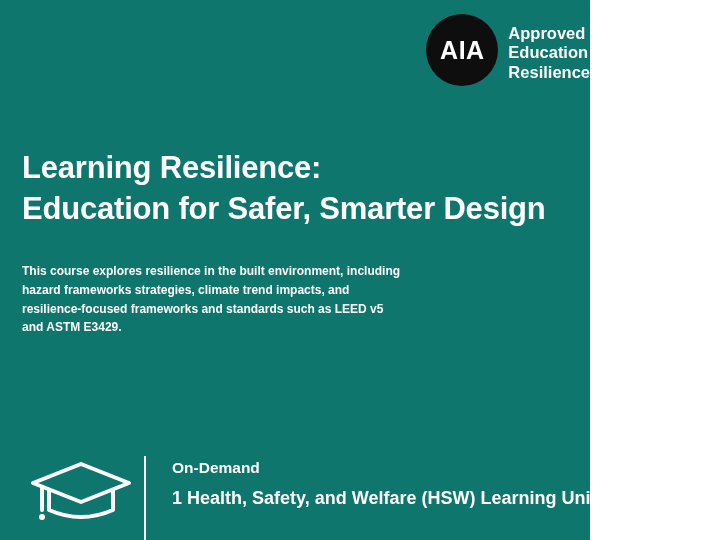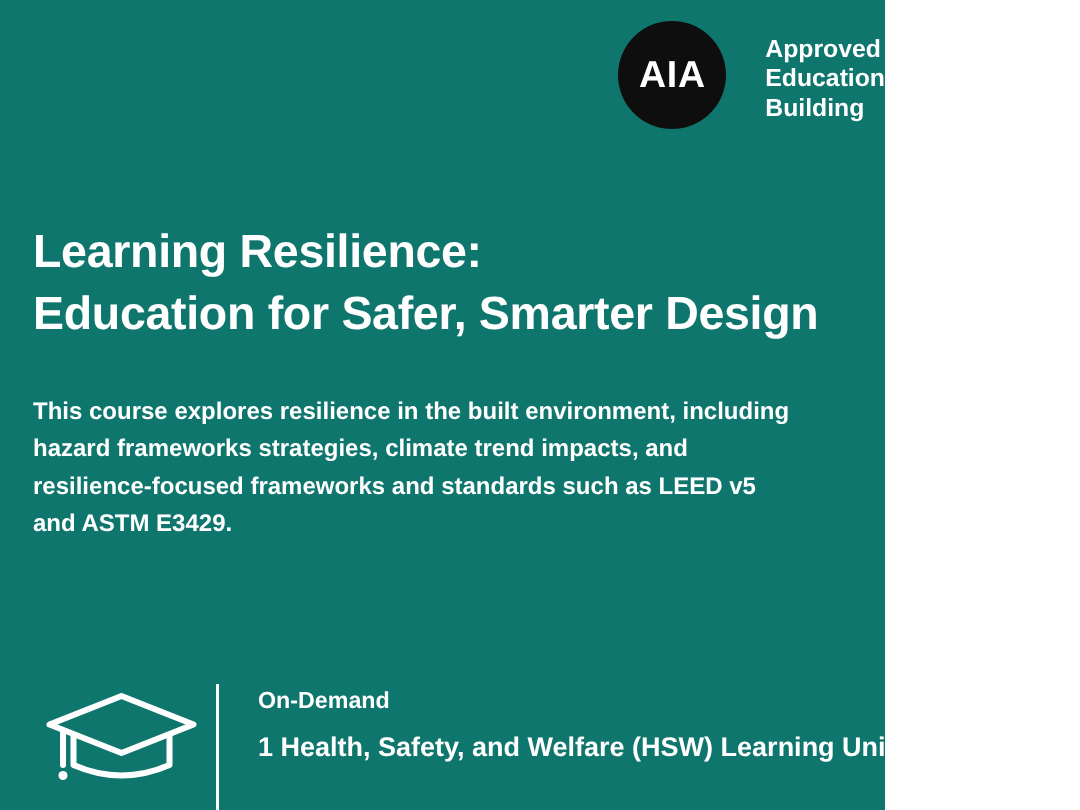--- a/index.html
+++ b/index.html
@@ -40,21 +40,21 @@
   }
   .aia-badge-text {
     color: #FFFFFF;
     font-size: 25px;
     font-weight: bold;
     letter-spacing: 0.5px;
     line-height: 1;
     font-family: "Liberation Sans", sans-serif;
   }
   .logo-lines {
-    margin-left: 26px;
+    margin-left: 10px;
     padding-top: 10px;
     color: #FFFFFF;
     font-size: 16.5px;
     font-weight: bold;
     line-height: 1.18;
     font-family: "Liberation Sans", sans-serif;
   }
 
   
   .title-wrap {
@@ -73,21 +73,21 @@
 
   
   .desc-wrap {
     position: absolute;
     left: 22px;
     top: 262px;
     width: 620px;
   }
   .desc-line {
     color: #FFFFFF;
-    font-size: 16px;
+    font-size: 12px;
     font-weight: bold;
     line-height: 1.57;
   }
 
   
   .footer {
     position: absolute;
     left: 22px;
     top: 456px;
     width: 690px;
@@ -130,21 +130,21 @@
 
 <div class="slide">
 
   <div class="logo-block">
     <div class="aia-badge">
       <span class="aia-badge-text">AIA</span>
     </div>
     <div class="logo-lines">
       <div>Approved</div>
       <div>Education</div>
-      <div>Building</div>
+      <div>Resilience</div>
     </div>
   </div>
 
   <div class="title-wrap">
     <div class="title-line">Learning Resilience:</div>
     <div class="title-line">Education for Safer, Smarter Design</div>
   </div>
 
   <div class="desc-wrap">
     <div class="desc-line">This course explores resilience in the built environment, including</div>

